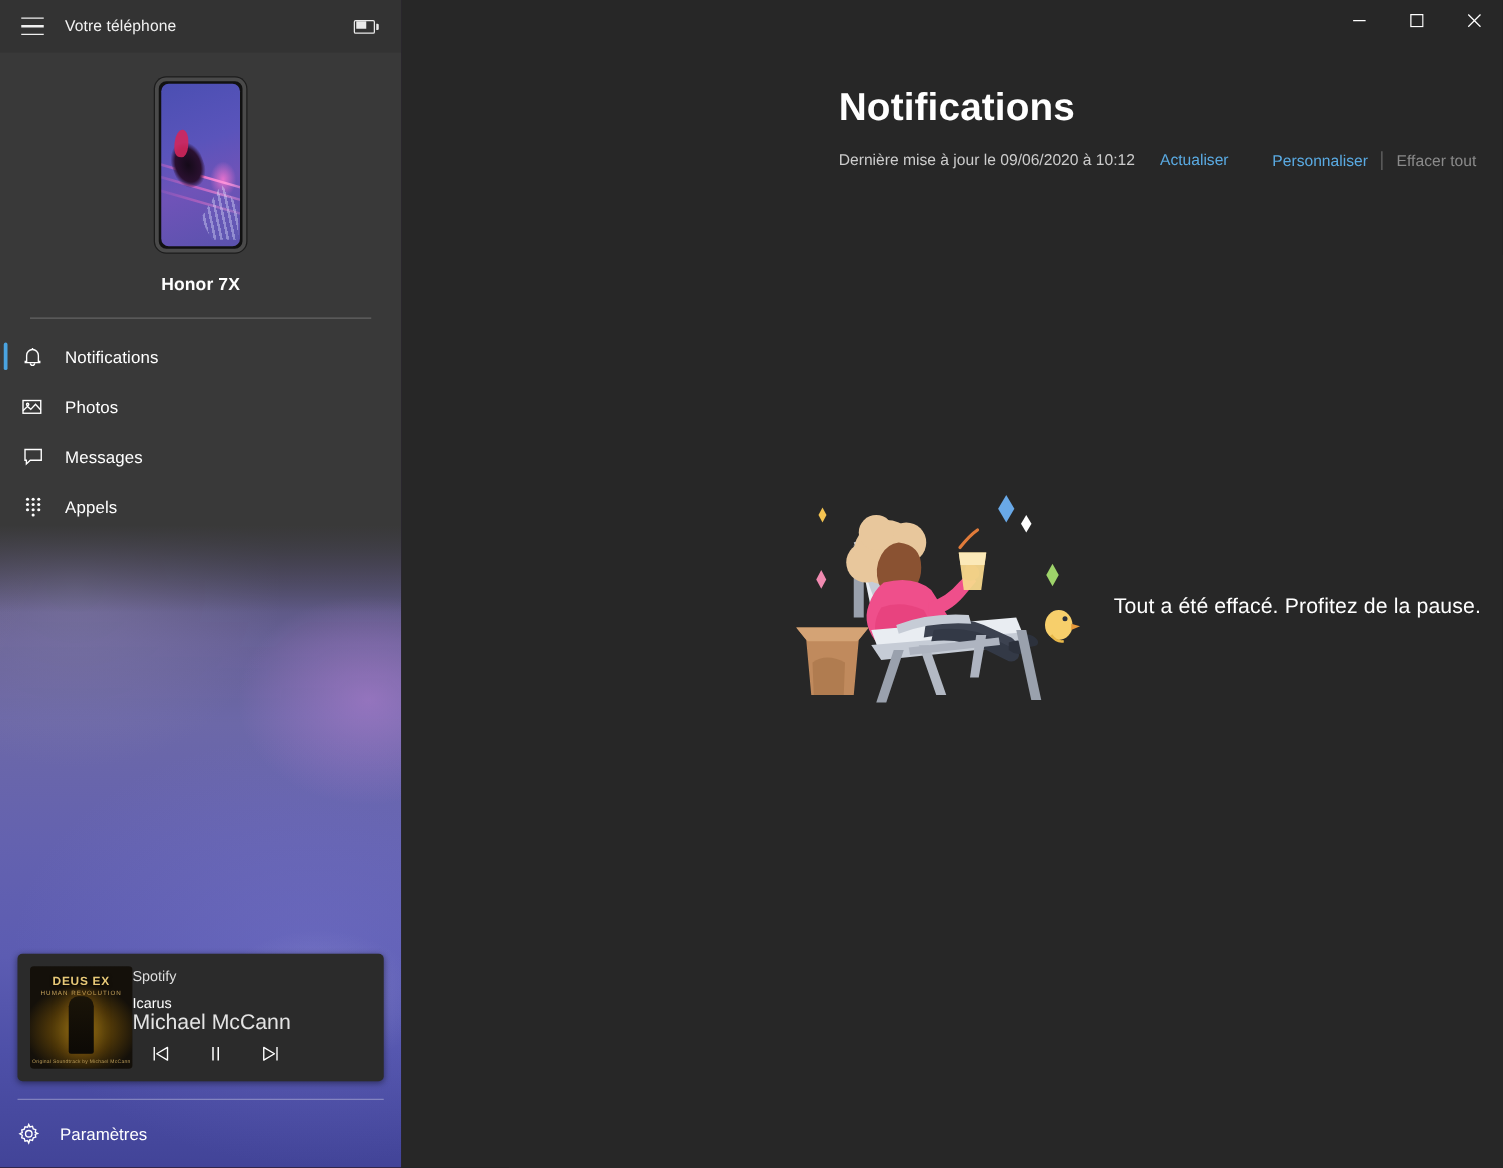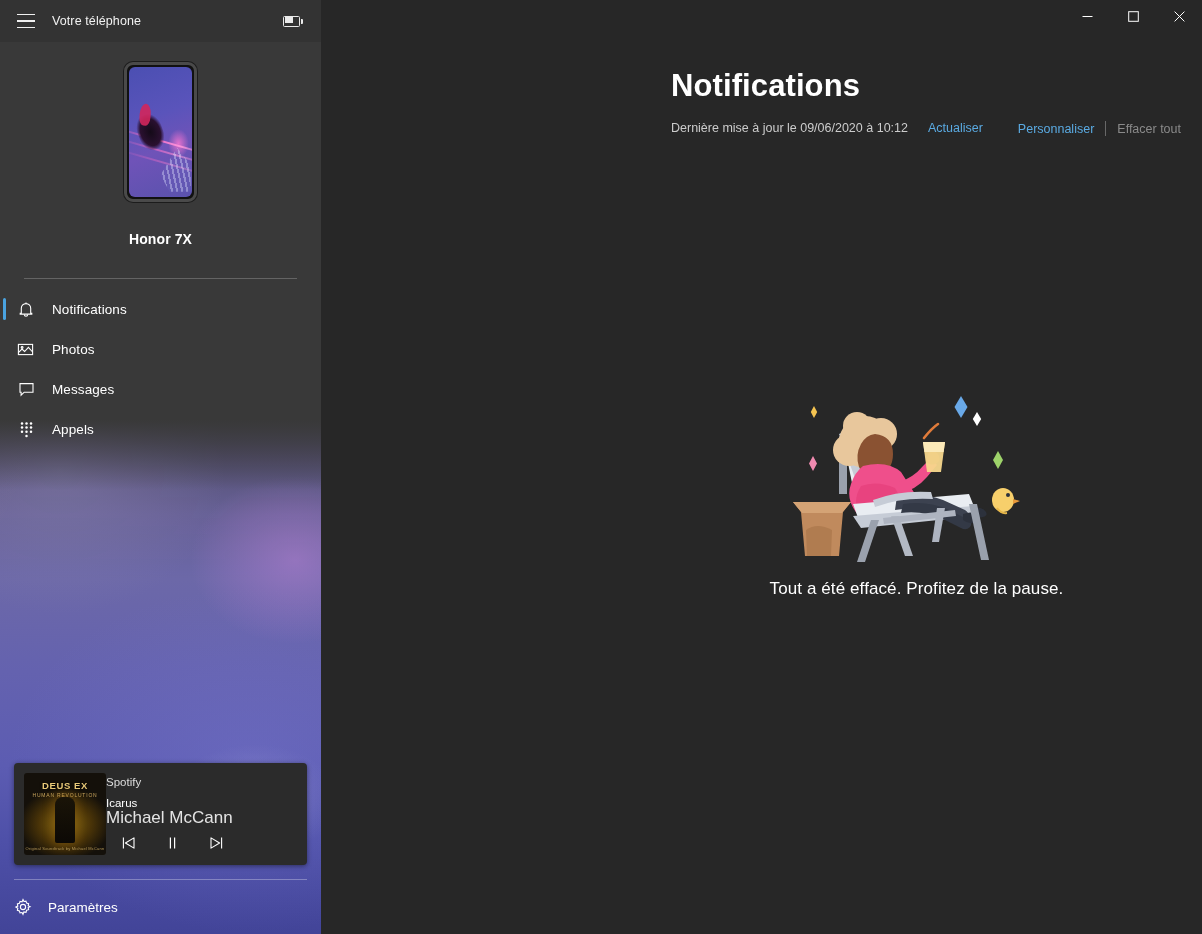--- a/index.html
+++ b/index.html
@@ -134,21 +134,20 @@
     background: #eaeaea;
   }
 
   
   .device-block {
     flex: 0 0 auto;
     padding-top: 20px;
     display: flex;
     flex-direction: column;
     align-items: center;
-    gap: 12px;
   }
   .phone-frame {
     width: 73px;
     height: 140px;
     border-radius: 9px;
     background: #111;
     border: 3px solid #4a4a4a;
     box-shadow: 0 0 0 1px rgba(0,0,0,0.5);
     overflow: hidden;
     padding: 2px;
@@ -434,21 +433,21 @@
     color: #8a8a8a;
     cursor: default;
   }
 
   
   .empty {
     position: absolute;
     left: 310px; right: 0;
     top: 390px;
     display: flex;
-    flex-direction: column;
+    flex-direction: row;
     align-items: center;
   }
   .illus {
     position: relative;
     width: 260px;
     height: 175px;
   }
   .empty-text {
     margin-top: 14px;
     font-size: 17px;

